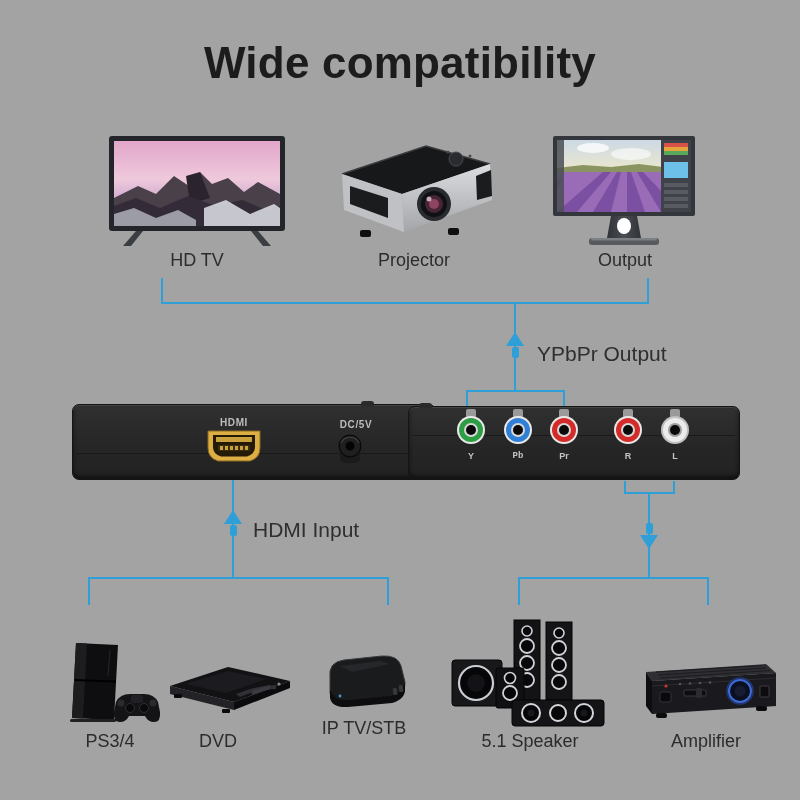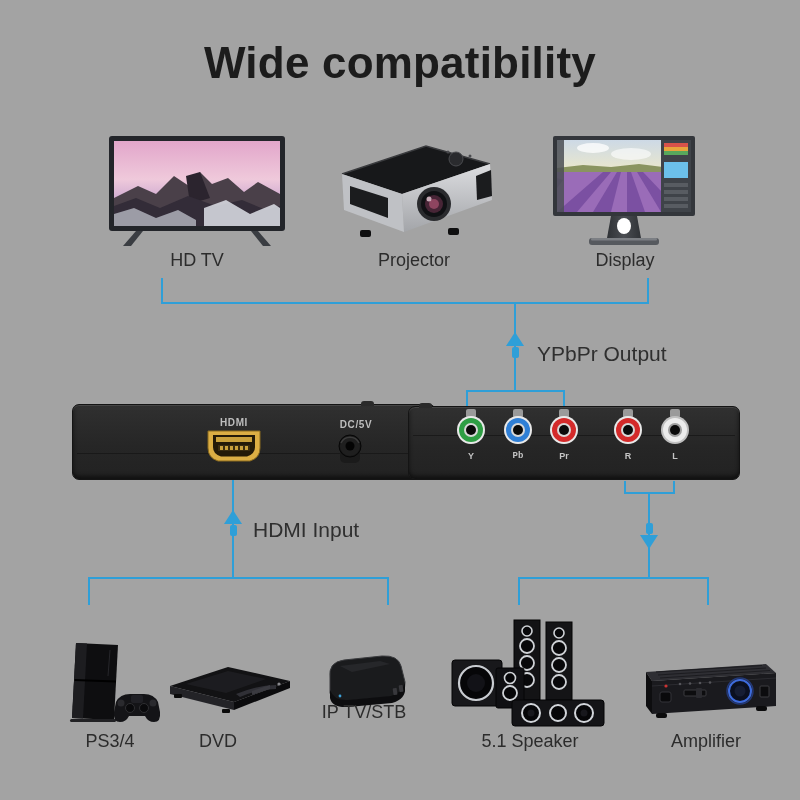--- a/index.html
+++ b/index.html
@@ -138,21 +138,21 @@
     <rect x="111" y="61" width="24" height="4" fill="#585c62"></rect>
     <rect x="111" y="68" width="24" height="4" fill="#585c62"></rect>
     <polygon points="58,80 84,80 88,102 54,102" fill="url(#neck)"></polygon>
     <ellipse cx="71" cy="90" rx="7" ry="8" fill="#ffffff"></ellipse>
     <rect x="36" y="102" width="70" height="7" rx="3" fill="#56595e"></rect>
     <rect x="38" y="102" width="66" height="2.5" rx="1" fill="#7c7f84"></rect>
   </svg>
 
   <div class="dev-label" style="left:197px; top:250px;">HD TV</div>
   <div class="dev-label" style="left:414px; top:250px;">Projector</div>
-  <div class="dev-label" style="left:625px; top:250px;">Display</div>
+  <div class="dev-label" style="left:625px; top:250px;">Output</div>
 
   <div class="vline" style="left:161px; top:278px; height:26px;"></div>
   <div class="vline" style="left:647px; top:278px; height:26px;"></div>
   <div class="hline" style="left:161px; top:302px; width:488px;"></div>
   <div class="vline" style="left:514px; top:304px; height:88px;"></div>
   <div class="arrow-up" style="left:505px; top:332px;">
     <div class="tri-up"></div>
       <div class="stub"></div>
   </div>
   <div class="flow-label" style="left:537px; top:342px;">YPbPr Output</div>
@@ -345,17 +345,17 @@
     <circle cx="64" cy="25" r="1.3" fill="#55555a"></circle>
     <circle cx="74" cy="24.5" r="1.3" fill="#55555a"></circle>
     <circle cx="30" cy="28" r="1.6" fill="#cc3333"></circle>
     <rect x="124" y="28" width="9" height="11" rx="1" fill="#0c0c0e" stroke="#3c3c40" stroke-width="1"></rect>
     <rect x="20" y="55" width="11" height="5" rx="2" fill="#0b0b0c"></rect>
     <rect x="120" y="48" width="11" height="5" rx="2" fill="#0b0b0c"></rect>
   </svg>
 
   <div class="dev-label" style="left:110px; top:731px;">PS3/4</div>
   <div class="dev-label" style="left:218px; top:731px;">DVD</div>
-  <div class="dev-label" style="left:364px; top:702px;">IP TV/STB</div>
+  <div class="dev-label" style="left:364px; top:718px;">IP TV/STB</div>
   <div class="dev-label" style="left:530px; top:731px;">5.1 Speaker</div>
   <div class="dev-label" style="left:706px; top:731px;">Amplifier</div>
 
 </div>
 
 </body></html>

